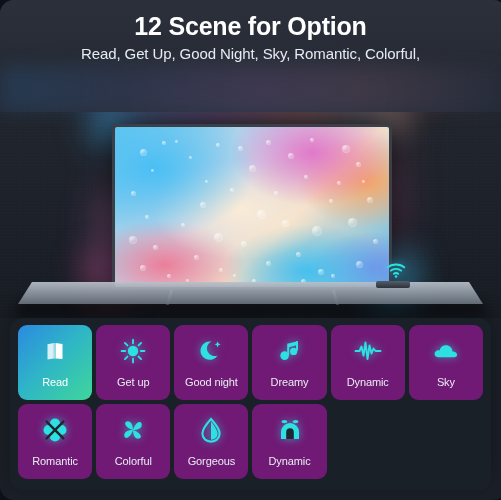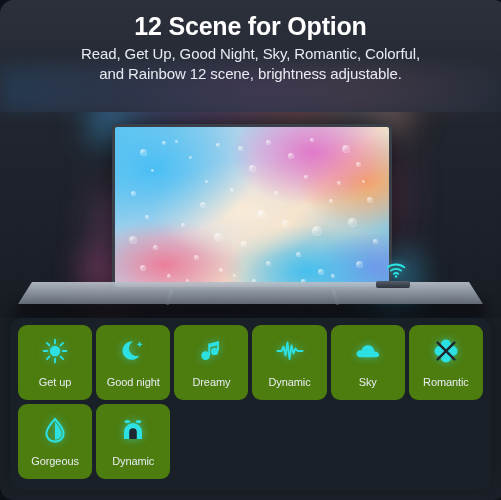--- a/index.html
+++ b/index.html
@@ -209,21 +209,21 @@
     left: 8px; top: 7px;
     width: 465px;
     display: grid;
     grid-template-columns: repeat(6, 1fr);
     grid-template-rows: repeat(2, 75px);
     gap: 4px;
   }
   .tile {
     position: relative;
     border-radius: 9px;
-    background: #4d7c0f;
+    background: #701a75;
     display: flex;
     flex-direction: column;
     align-items: center;
     justify-content: center;
     cursor: pointer;
   }
   .tile.active {
     background: linear-gradient(135deg, #2b8ae0 0%, #2fb6c6 48%, #3fd69a 100%);
   }
   .tile .ic {
@@ -244,21 +244,20 @@
 </head>
 <body>
 
 <div id="card">
 
   <div id="header">
     <div id="header-tint"></div>
     <div id="title">12 Scene for Option</div>
     <div id="subtitle">
       <div>Read, Get Up, Good Night, Sky, Romantic, Colorful,</div>
-      <div>and Rainbow 12 scene, brightness adjustable.</div>
     </div>
   </div>
 
   <div id="scene">
     <div class="wall-texture"></div>
     <div class="glow-top"></div>
     <div class="glow-left"></div>
     <div class="glow-right"></div>
     <div class="glow-bottom"></div>
 
@@ -330,20 +329,30 @@
         <path d="M5.8 9.2 C 9 6.2, 15 6.2, 18.2 9.2" stroke="#2de0e2" stroke-width="2.2" fill="none" stroke-linecap="round"></path>
         <path d="M9.4 13.1 C 10.8 11.6, 13.2 11.6, 14.6 13.1" stroke="#2de0e2" stroke-width="2.2" fill="none" stroke-linecap="round"></path>
         <circle cx="12" cy="16.3" r="1.5" fill="#2de0e2"></circle>
       </svg>
     </div>
   </div>
 
   <div id="panel">
     <div id="grid">
 
+      <div class="tile active">
+        <span class="ic">
+          <svg viewBox="0 0 28 28">
+            <path d="M6.5 7.2 L12.8 6.0 L12.8 21.6 L6.5 22.4 Z" fill="#ffffff" opacity="0.82"></path>
+            <path d="M14.6 6.0 L21.5 7.0 L21.5 22.0 L14.6 21.6 Z" fill="#ffffff"></path>
+            <rect x="13.0" y="6.0" width="1.3" height="15.8" fill="#ffffff" opacity="0.55"></rect>
+          </svg>
+        </span>
+        <span class="lbl">Read</span>
+      </div>
 
       <div class="tile">
         <span class="ic glowfx">
           <svg viewBox="0 0 28 28">
             <circle cx="14" cy="14" r="5.2" fill="#2de0e2"></circle>
             <g stroke="#2de0e2" stroke-width="1.9" stroke-linecap="round">
               <line x1="14" y1="2.6" x2="14" y2="6.2"></line>
               <line x1="14" y1="21.8" x2="14" y2="25.4"></line>
               <line x1="2.6" y1="14" x2="6.2" y2="14"></line>
               <line x1="21.8" y1="14" x2="25.4" y2="14"></line>
@@ -407,20 +416,33 @@
               <circle cx="14" cy="20.4" r="5.1"></circle>
               <circle cx="7.6" cy="14" r="5.1"></circle>
               <circle cx="20.4" cy="14" r="5.1"></circle>
             </g>
             <path d="M5.6 5.6 L22.4 22.4 M22.4 5.6 L5.6 22.4" stroke="#1e262f" stroke-width="2.4" stroke-linecap="round"></path>
           </svg>
         </span>
         <span class="lbl">Romantic</span>
       </div>
 
+      <div class="tile">
+        <span class="ic glowfx">
+          <svg viewBox="0 0 28 28">
+            <g fill="#2de0e2">
+              <path d="M14 14 C 14 8.6, 11.6 4.4, 7.8 5.4 C 4.6 6.2, 5.6 11.2, 14 14 Z"></path>
+              <path d="M14 14 C 19.4 14, 23.6 11.6, 22.6 7.8 C 21.8 4.6, 16.8 5.6, 14 14 Z"></path>
+              <path d="M14 14 C 14 19.4, 16.4 23.6, 20.2 22.6 C 23.4 21.8, 22.4 16.8, 14 14 Z"></path>
+              <path d="M14 14 C 8.6 14, 4.4 16.4, 5.4 20.2 C 6.2 23.4, 11.2 22.4, 14 14 Z"></path>
+            </g>
+          </svg>
+        </span>
+        <span class="lbl">Colorful</span>
+      </div>
 
       <div class="tile">
         <span class="ic glowfx">
           <svg viewBox="0 0 28 28">
             <path d="M14 3.0 C 14 3.0, 5.4 12.4, 5.4 17.6 C 5.4 22.4, 9.2 25.6, 14 25.6 C 18.8 25.6, 22.6 22.4, 22.6 17.6 C 22.6 12.4, 14 3.0, 14 3.0 Z" fill="none" stroke="#2de0e2" stroke-width="2.1"></path>
             <path d="M14 5.4 C 14 5.4, 20.6 13.2, 20.6 17.6 C 20.6 21.4, 17.6 23.8, 14 23.8 Z" fill="#2de0e2"></path>
           </svg>
         </span>
         <span class="lbl">Gorgeous</span>
       </div>

